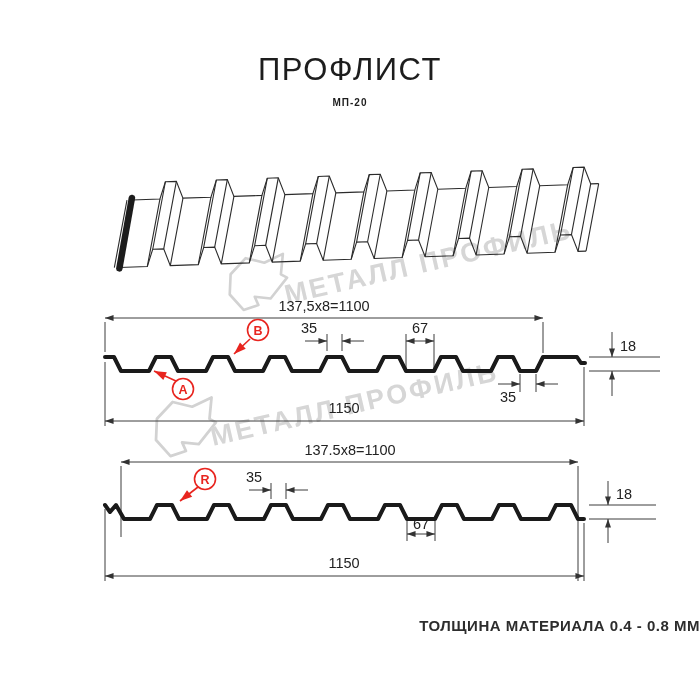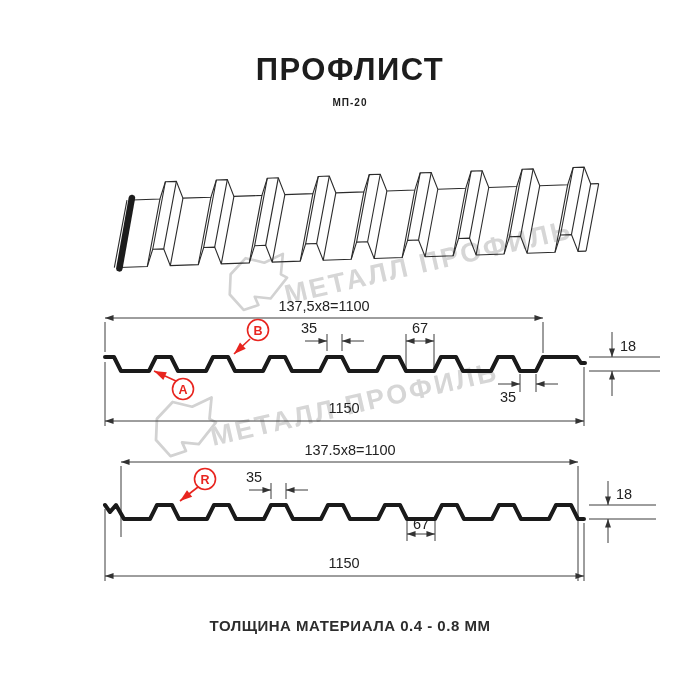--- a/index.html
+++ b/index.html
@@ -1,21 +1,21 @@
 <!DOCTYPE html>
 <html><head>
 <meta charset="utf-8">
 <style>
   html,body{margin:0;padding:0;background:#ffffff;}
   body{width:700px;height:700px;position:relative;font-family:"Liberation Sans",sans-serif;overflow:hidden;}
   .title{position:absolute;top:52px;left:0;width:700px;text-align:center;
-         font-size:31px;font-weight:700;letter-spacing:1.5px;color:#1d1d1d;}
+         font-size:31px;font-weight:400;letter-spacing:1.5px;color:#1d1d1d;}
   .subtitle{position:absolute;top:97px;left:0;width:700px;text-align:center;
          font-size:10px;font-weight:700;letter-spacing:1px;color:#1d1d1d;}
-  .footer{position:absolute;top:617px;left:0;width:700px;text-align:center;
+  .footer{position:absolute;top:617px;left:0;width:700px;text-align:right;
          font-size:15px;font-weight:700;letter-spacing:.5px;color:#2d2d2d;}
   svg{position:absolute;top:0;left:0;}
   .dim{font-size:14.5px;fill:#222;font-family:"Liberation Sans",sans-serif;}
   .thin{stroke:#3c3c3c;stroke-width:1;fill:none;}
   .prof{stroke:#1a1a1a;stroke-width:4;fill:none;stroke-linejoin:round;stroke-linecap:round;}
   .red{stroke:#e8251f;stroke-width:1.6;fill:none;}
   .redtxt{fill:#e8251f;font-size:12.5px;font-weight:700;font-family:"Liberation Sans",sans-serif;}
   .wm{fill:#d6d6d6;font-size:27px;font-weight:700;letter-spacing:2.5px;font-family:"Liberation Sans",sans-serif;}
   .wmlogo{stroke:#d2d2d2;stroke-width:2.4;fill:none;stroke-linejoin:round;}
   .wire{stroke:#2b2b2b;stroke-width:1.1;fill:none;}

